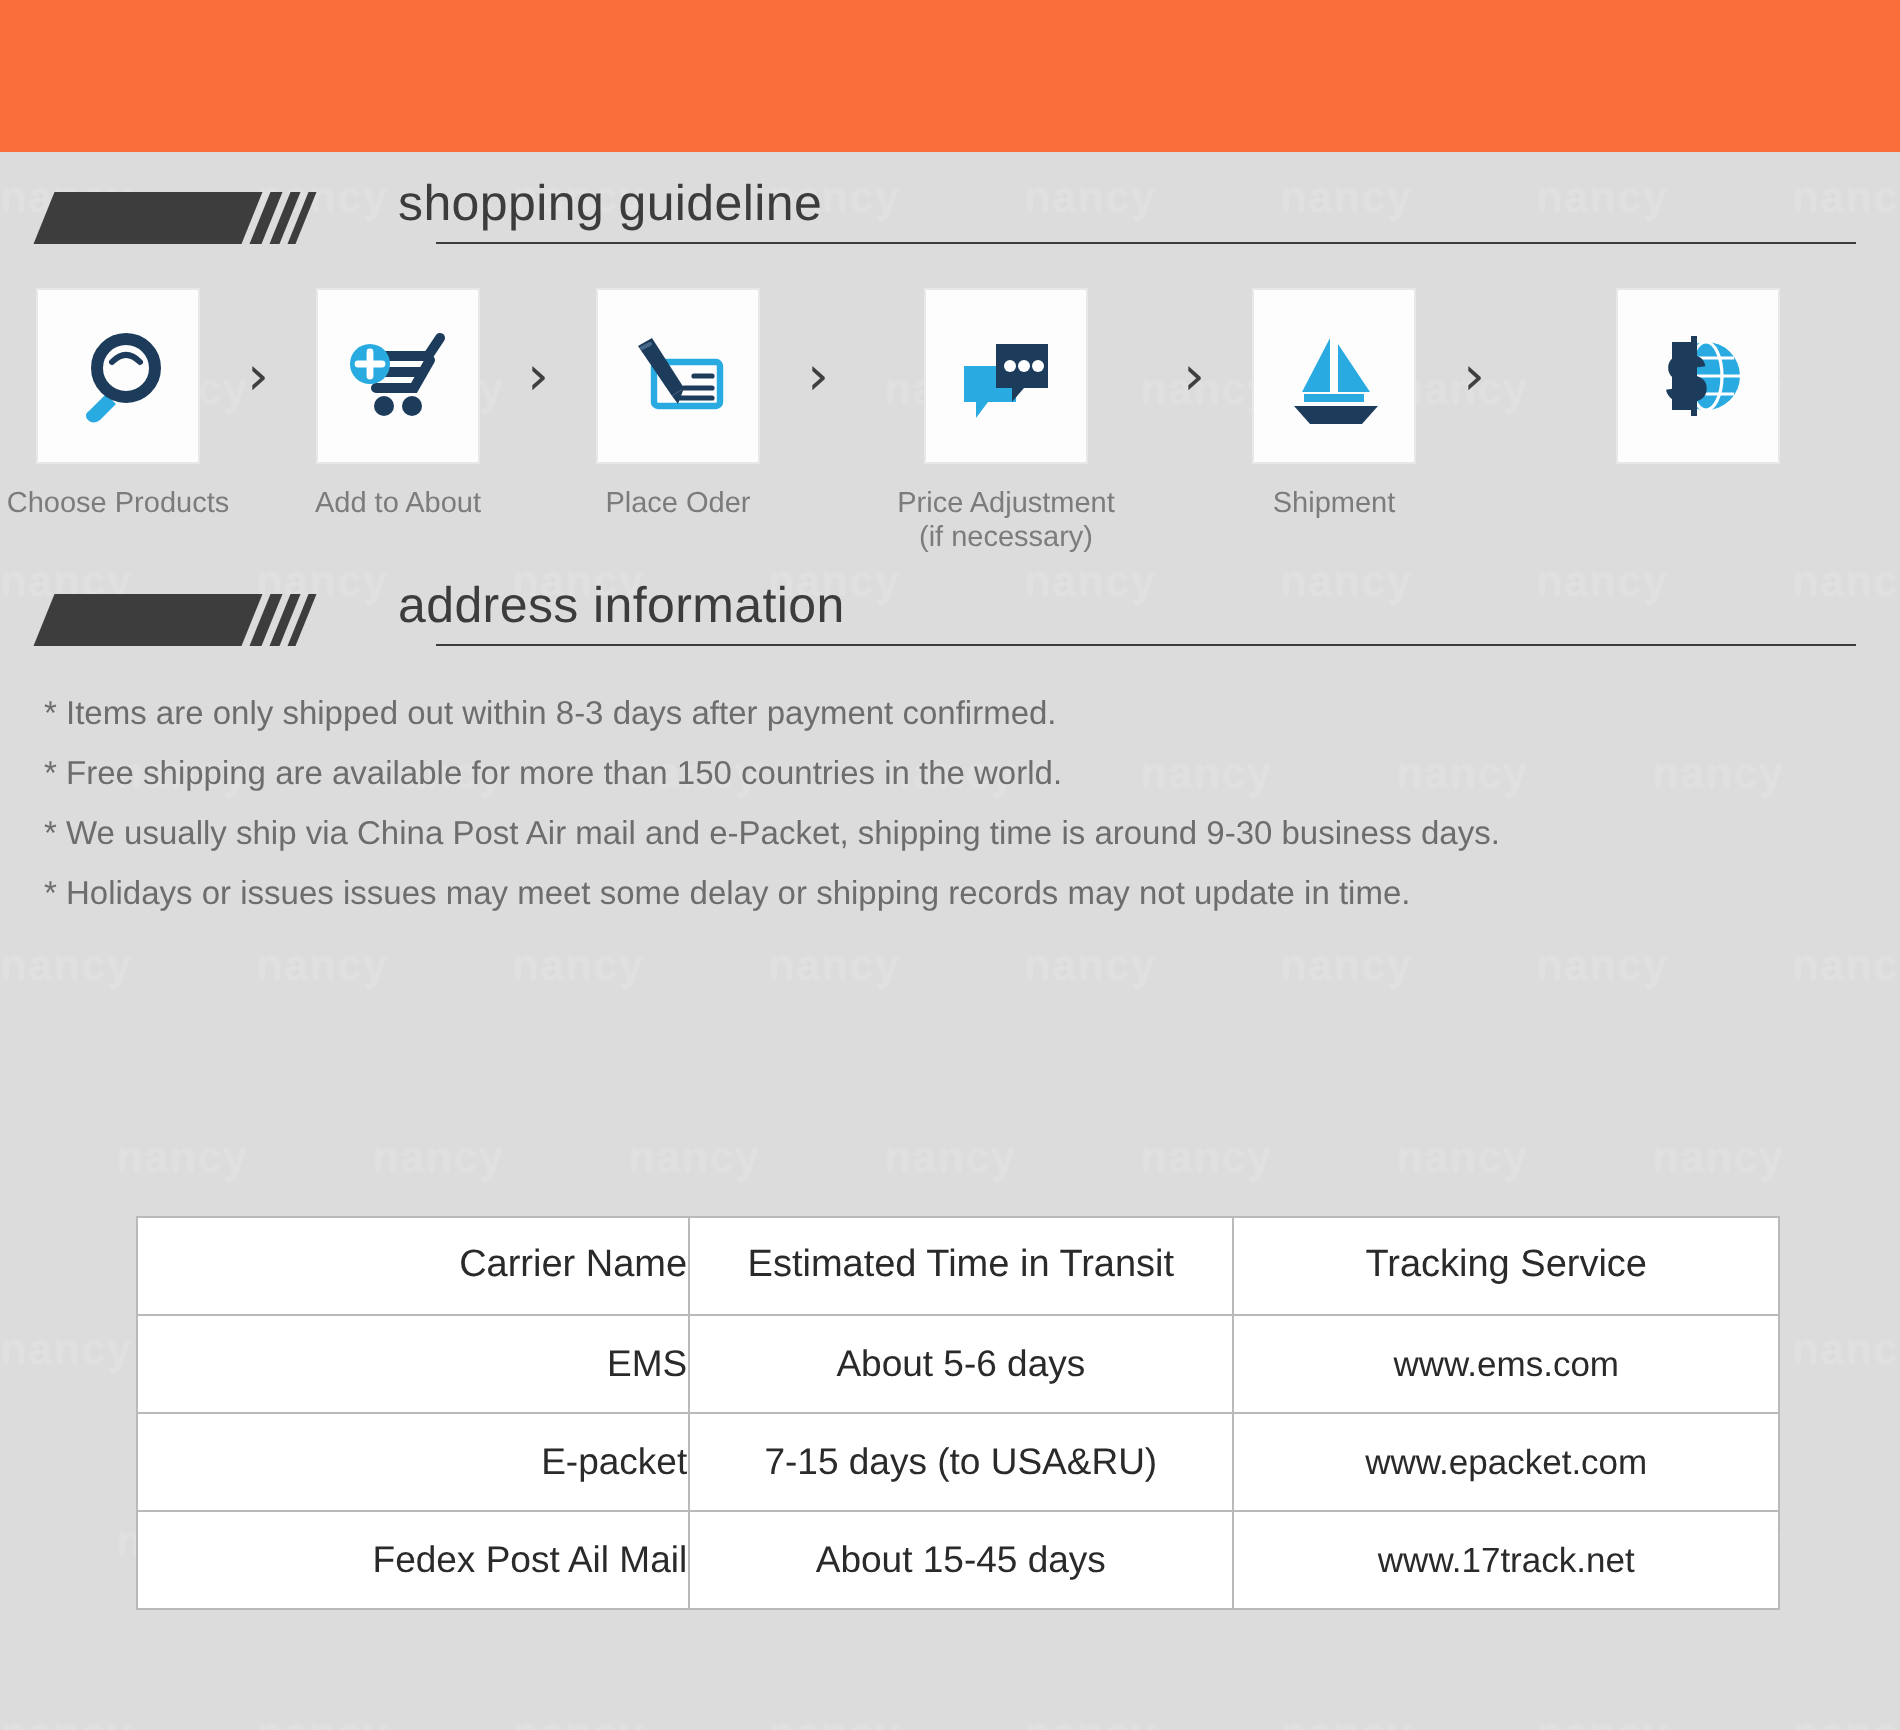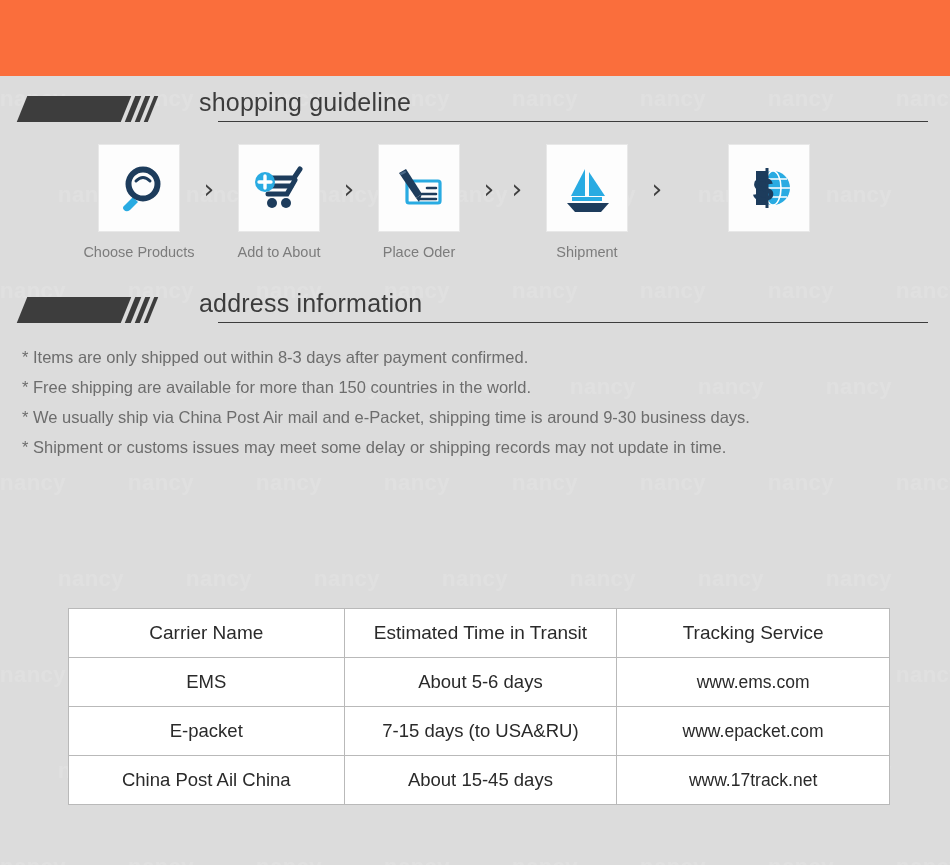--- a/index.html
+++ b/index.html
@@ -166,21 +166,21 @@
     background: #fff;
   }
   .carrier-table td {
     border: 1px solid #b9b9b9;
     text-align: center;
     font-size: 18.5px;
     color: #2a2a2a;
     height: 49px;
     font-weight: 400;
   }
-  .carrier-table td.c0 { width: 276px; }
+  .carrier-table td.c0 { width: 276px; text-align: right; }
   .carrier-table td.c1 { width: 273px; }
   .carrier-table td.c2 { width: 273px; }
   .carrier-table tr.head td { font-size: 19px; }
   .carrier-table td.url { font-size: 17.5px; }
 </style>
 </head>
 <body>
 
 <div class="watermark-layer" id="wm-layer">
     <span class="wm" style="left: 0px; top: 10px;">nancy</span>
@@ -306,20 +306,33 @@
         <path d="M9 13 L16 9 L32 34 L26 38 Z" fill="#1d3c5c"></path>
         <path d="M26 38 L32 34 L29 42 Z" fill="#1d3c5c"></path>
         <path d="M11 14 L15 12" stroke="#4a6a8a" stroke-width="2" stroke-linecap="round"></path>
       </svg>
     </div>
     <div class="step-label">Place Oder</div>
   </div>
 
   <div class="chev">›</div>
 
+  <div class="step wide">
+    <div class="step-box">
+      <svg width="58" height="56" viewBox="0 0 58 56">
+        <path d="M8 23 H34 V41 H20 L14 49 V41 H8 Z" fill="#29abe2"></path>
+        <path d="M24 12 H50 V34 H38 L32 41 V34 H24 Z" fill="#1d3c5c"></path>
+        <circle cx="31" cy="23" r="3" fill="#ffffff"></circle>
+        <circle cx="38" cy="23" r="3" fill="#ffffff"></circle>
+        <circle cx="45" cy="23" r="3" fill="#ffffff"></circle>
+      </svg>
+    </div>
+    <div class="step-label">Price Adjustment
+(if necessary)</div>
+  </div>
 
   <div class="chev">›</div>
 
   <div class="step">
     <div class="step-box">
       <svg width="58" height="56" viewBox="0 0 58 56">
         <path d="M27 9 L27 36 L13 36 Z" fill="#29abe2"></path>
         <path d="M31 12 L47 36 L31 36 Z" fill="#29abe2"></path>
         <rect x="14" y="37" width="30" height="4" fill="#29abe2"></rect>
         <path d="M9 43 H51 L43 52 H17 Z" fill="#1d3c5c"></path>
@@ -355,39 +368,39 @@
     <div class="tag-bar b3"></div>
   </div>
   <div class="head-title">address information</div>
   <div class="head-rule"></div>
 </div>
 
 <div class="info">
   <p>* Items are only shipped out within 8-3 days after payment confirmed.</p>
   <p>* Free shipping are available for more than 150 countries in the world.</p>
   <p>* We usually ship via China Post Air mail and e-Packet, shipping time is around 9-30 business days.</p>
-  <p>* Shipment or customs issues may meet some delay or shipping records may not update in time.</p>
+  <p>* Holidays or issues issues may meet some delay or shipping records may not update in time.</p>
 </div>
 
 <table class="carrier-table">
   <tbody>
     <tr class="head">
       <td class="c0">Carrier Name</td>
       <td class="c1">Estimated Time in Transit</td>
       <td class="c2">Tracking Service</td>
     </tr>
     <tr>
       <td class="c0">EMS</td>
       <td class="c1">About 5-6 days</td>
       <td class="c2 url">www.ems.com</td>
     </tr>
     <tr>
       <td class="c0">E-packet</td>
       <td class="c1">7-15 days (to USA&amp;RU)</td>
       <td class="c2 url">www.epacket.com</td>
     </tr>
     <tr>
-      <td class="c0">China Post Ail China</td>
+      <td class="c0">Fedex Post Ail Mail</td>
       <td class="c1">About 15-45 days</td>
       <td class="c2 url">www.17track.net</td>
     </tr>
   </tbody>
 </table>
 
 </body></html>

